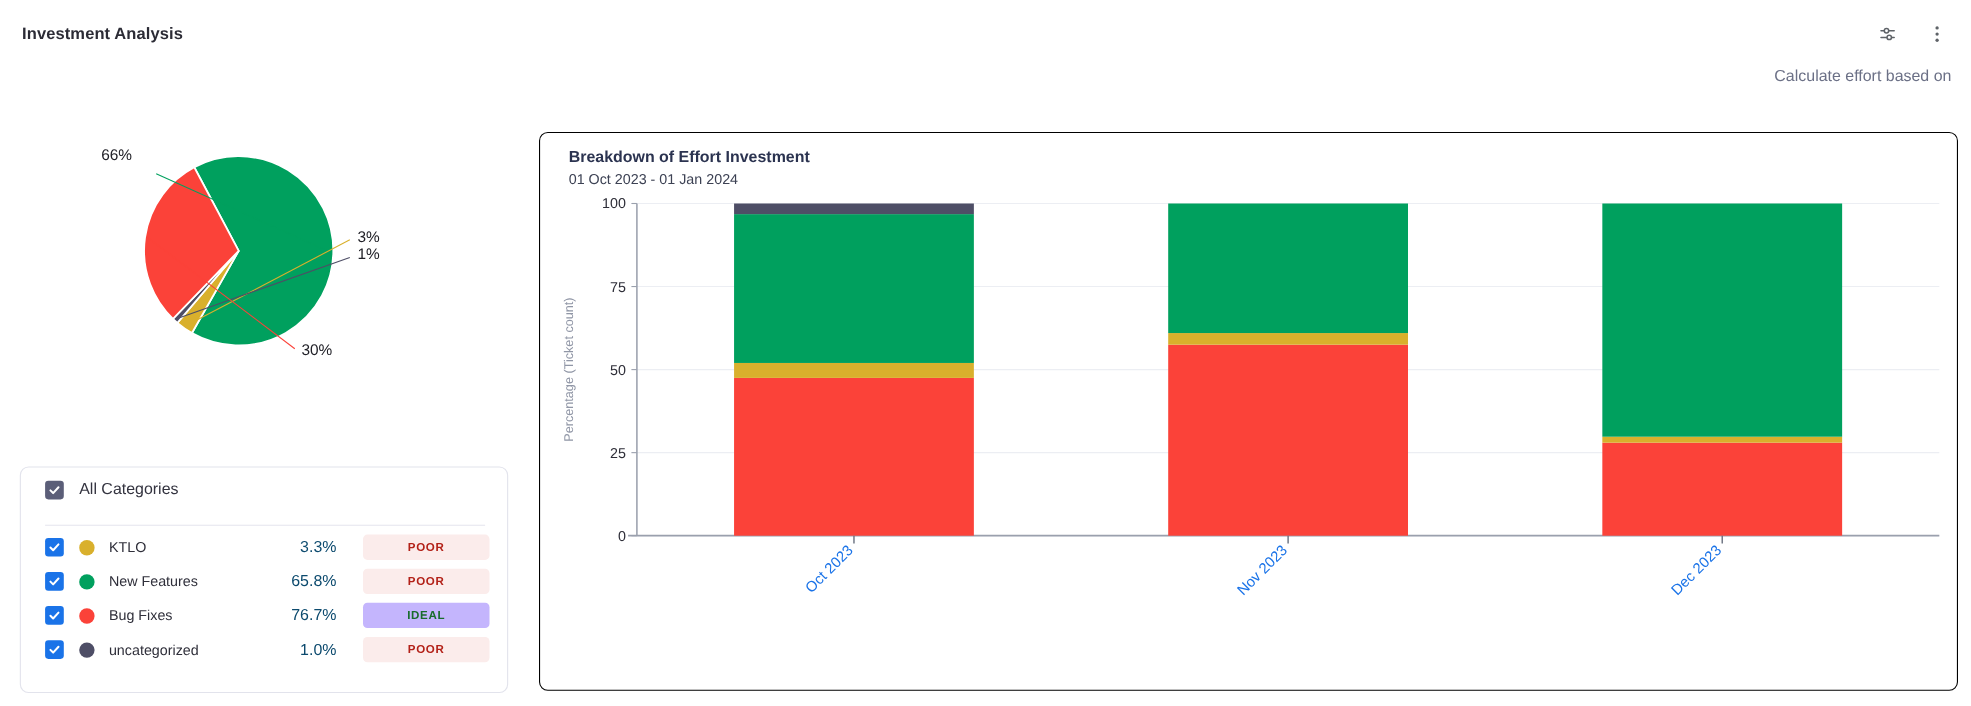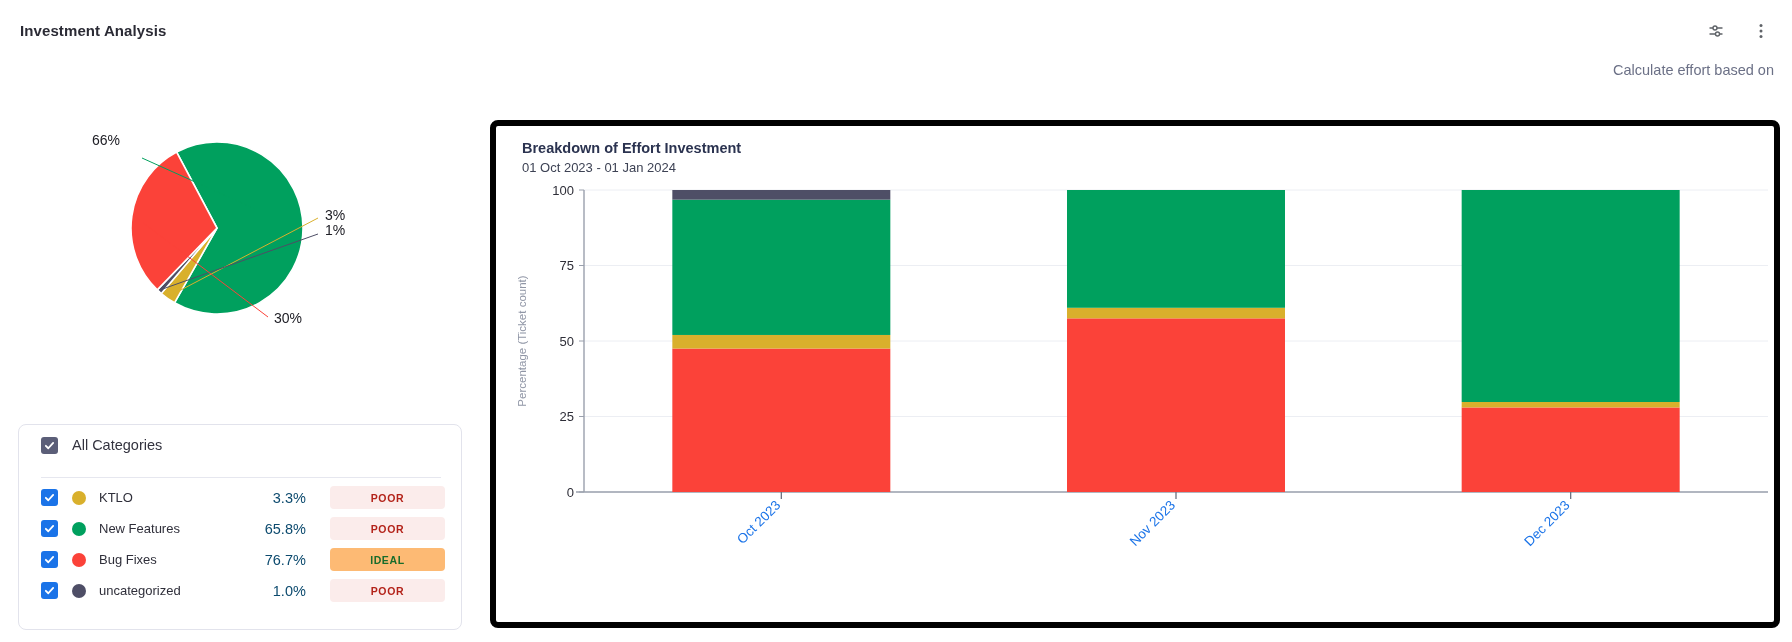--- a/index.html
+++ b/index.html
@@ -84,27 +84,27 @@
     font-size: 14.5px; color: #0c4a6e; text-align: right;
     width: 62px;
   }
   .badge {
     margin-left: 24px;
     width: 118px; height: 23px; border-radius: 4px;
     font-size: 10.5px; font-weight: 700; letter-spacing: .6px;
     display: flex; align-items: center; justify-content: center;
   }
   .badge.poor  { background: #fbeceb; color: #b32219; }
-  .badge.ideal { background: #fdba74; color: #186c2b; }
+  .badge.ideal { background: #c4b5fd; color: #186c2b; }
 
   
   .chart-card {
     position: absolute; left: 490px; top: 120px;
     width: 1290px; height: 508px;
-    border: 6px solid #000000; border-radius: 8px;
+    border: 1px solid #000000; border-radius: 8px;
     background: #fff;
   }
   .chart-title {
     position: absolute; left: 26px; top: 14px;
     font-size: 14.5px; font-weight: 700; color: #2b3350;
   }
   .chart-sub {
     position: absolute; left: 26px; top: 34px;
     font-size: 13px; color: #3d4254;
   }

